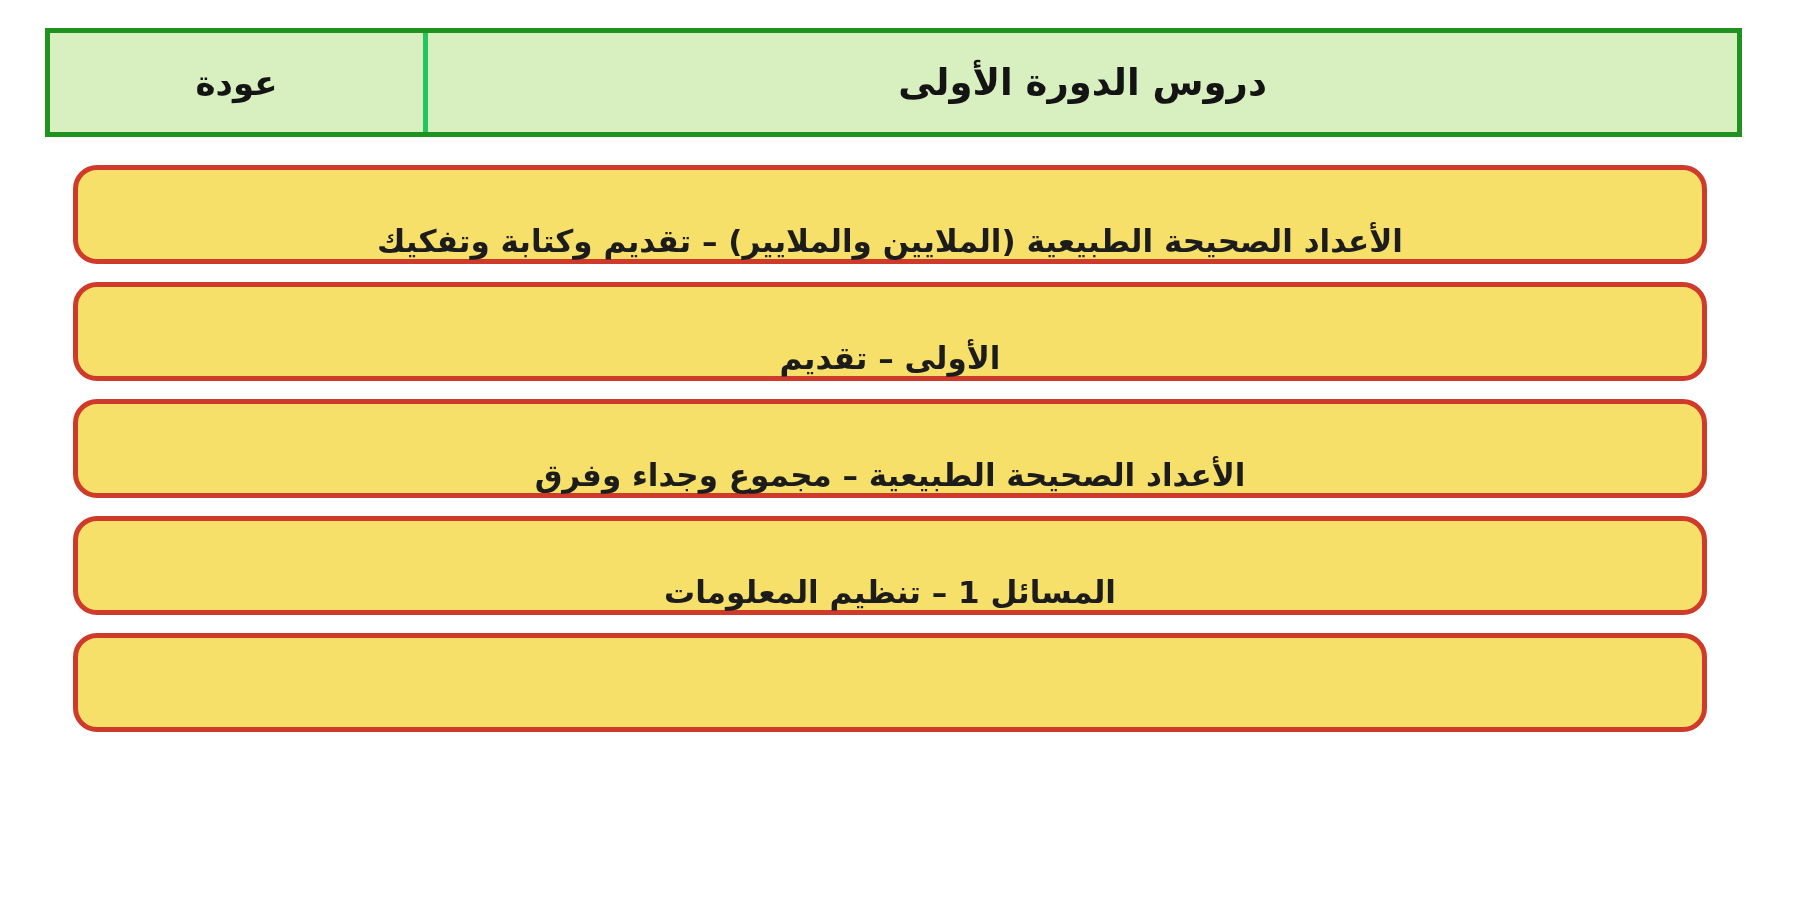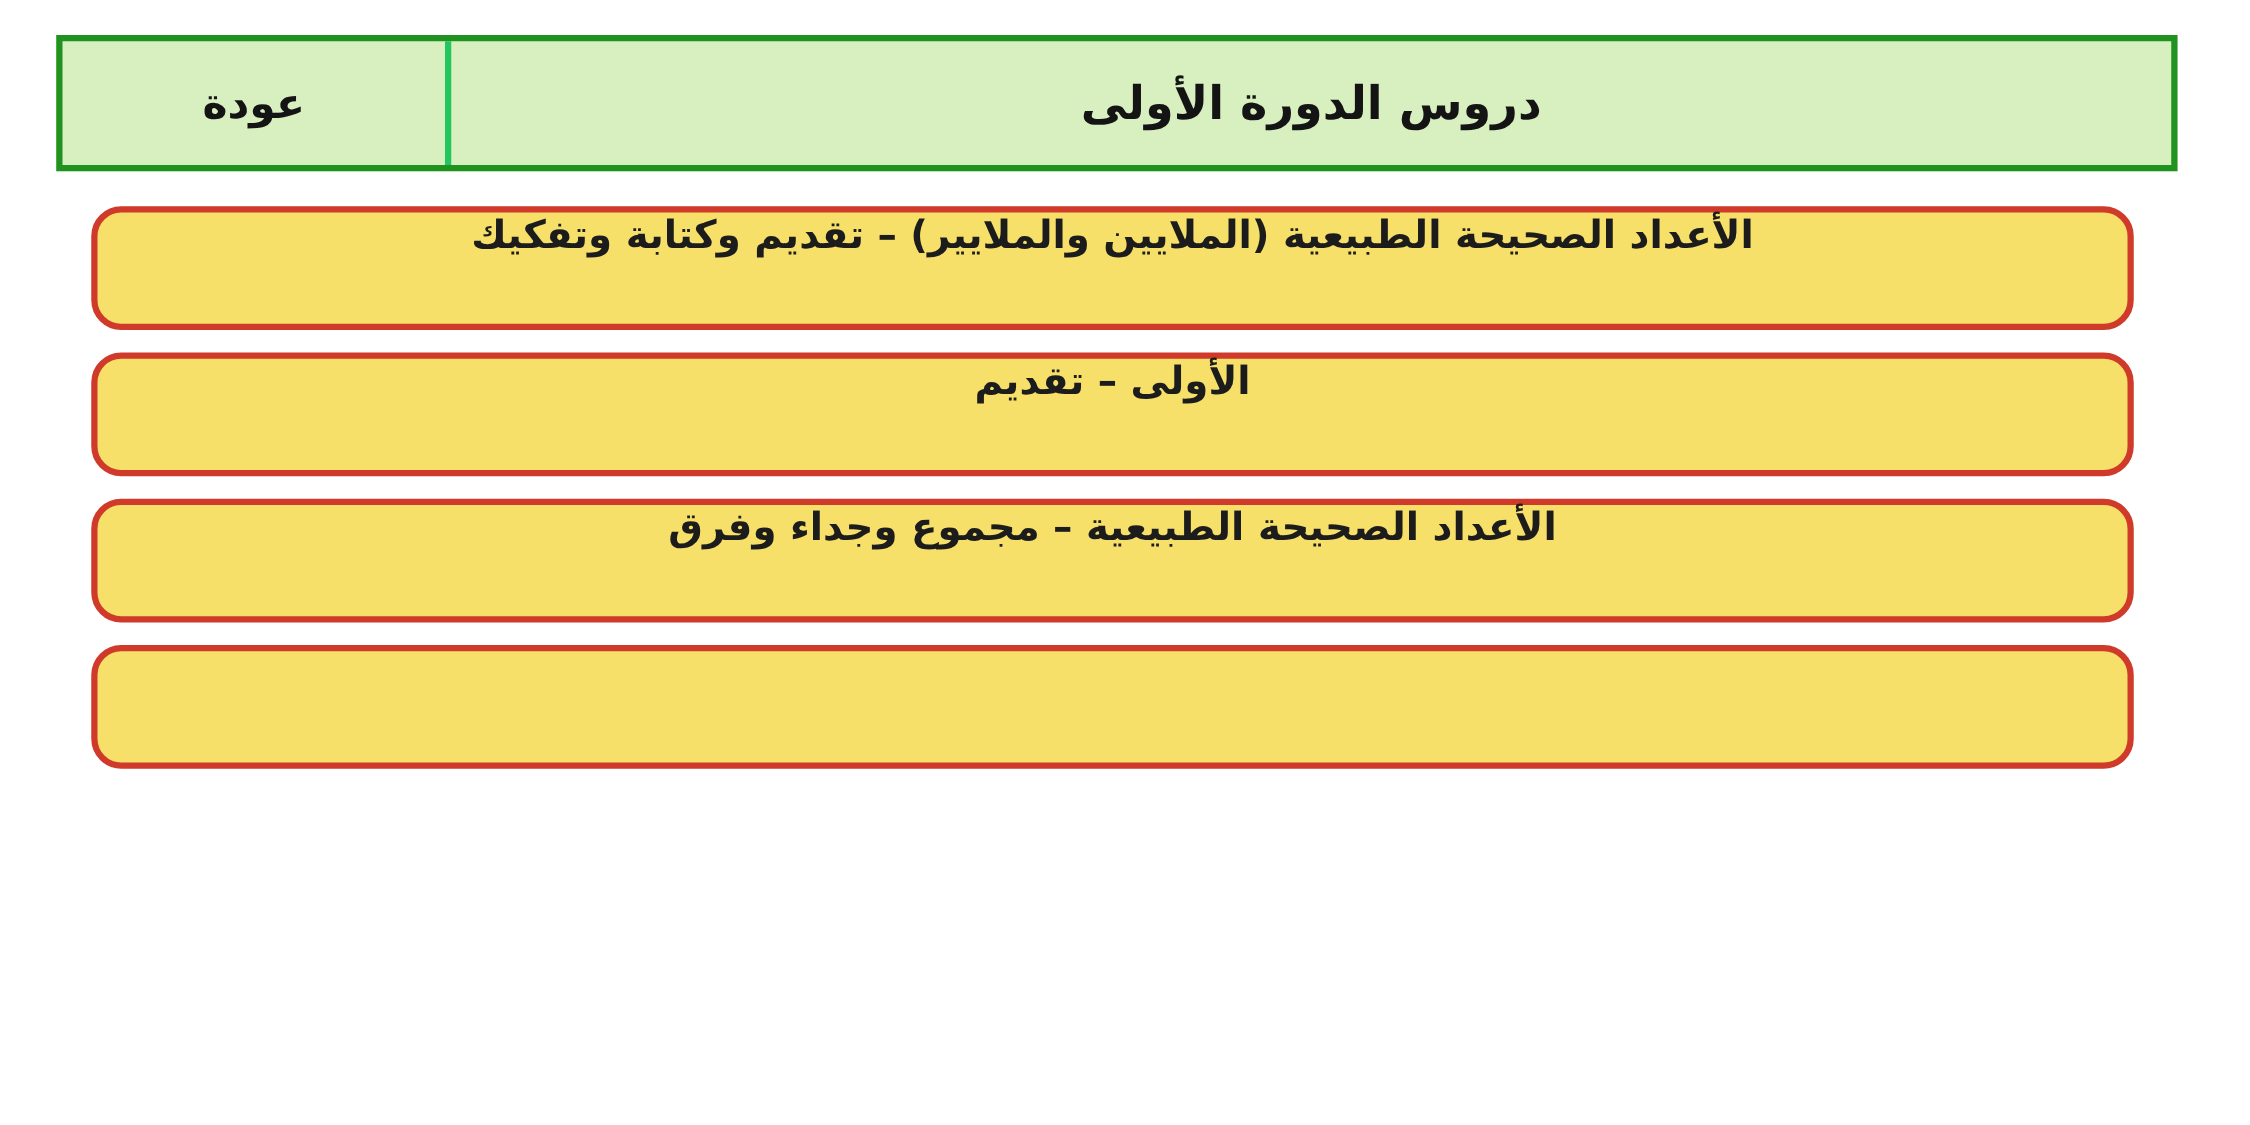--- a/index.html
+++ b/index.html
@@ -35,21 +35,21 @@
     align-items: center;
     justify-content: center;
     border-left: 5px solid #22c55e; 
   }
   .header-title-cell .title-text {
     font-size: 37px;
     font-weight: bold;
     color: #141414;
   }
   .header-back-cell {
-    width: 306px;
+    width: 373px;
     display: flex;
     align-items: center;
     justify-content: center;
     cursor: pointer;
   }
   .header-back-cell .back-text {
     font-size: 34px;
     font-weight: bold;
     color: #141414;
   }
@@ -63,21 +63,21 @@
     flex-direction: column;
     gap: 18px;
   }
   .lesson-btn {
     height: 99px;
     width: 100%;
     background: #f7e069;
     border: 5px solid #d03a2a;
     border-radius: 24px;
     display: flex;
-    align-items: flex-start;
+    align-items: flex-end;
     justify-content: center;
     cursor: pointer;
     font-family: "DejaVu Sans", sans-serif;
   }
   .lesson-btn span {
     font-size: 31px;
     font-weight: bold;
     color: #1c1c1c;
     text-align: center;
     padding: 0 30px;
@@ -110,20 +110,23 @@
   <div class="lesson-list">
     <div class="lesson-btn">
       <span>الأعداد الصحيحة الطبيعية (الملايين والملايير) – تقديم وكتابة وتفكيك</span>
     </div>
     <div class="lesson-btn">
       <span>الأولى – تقديم</span>
     </div>
     <div class="lesson-btn">
       <span>الأعداد الصحيحة الطبيعية – مجموع وجداء وفرق</span>
     </div>
+    <div class="lesson-btn">
+      <span>المسائل 1 – تنظيم المعلومات</span>
+    </div>
 
     <div class="lesson-btn">
       <span></span>
     </div>
   </div>
 
   <div class="bottom-fade"></div>
 
 </div>
 

